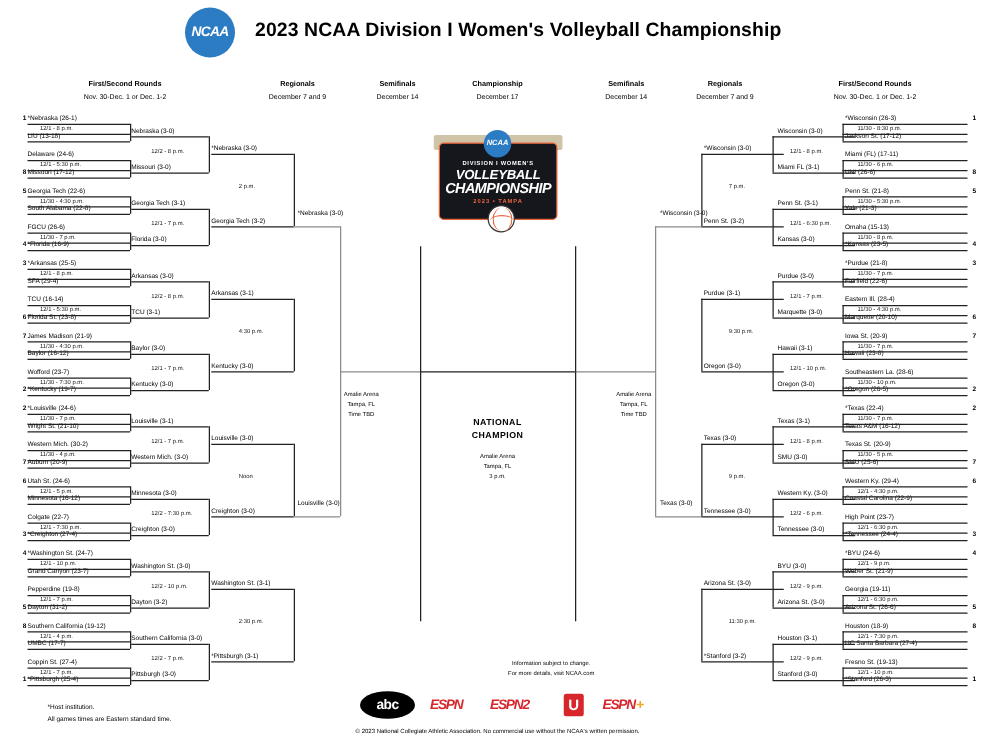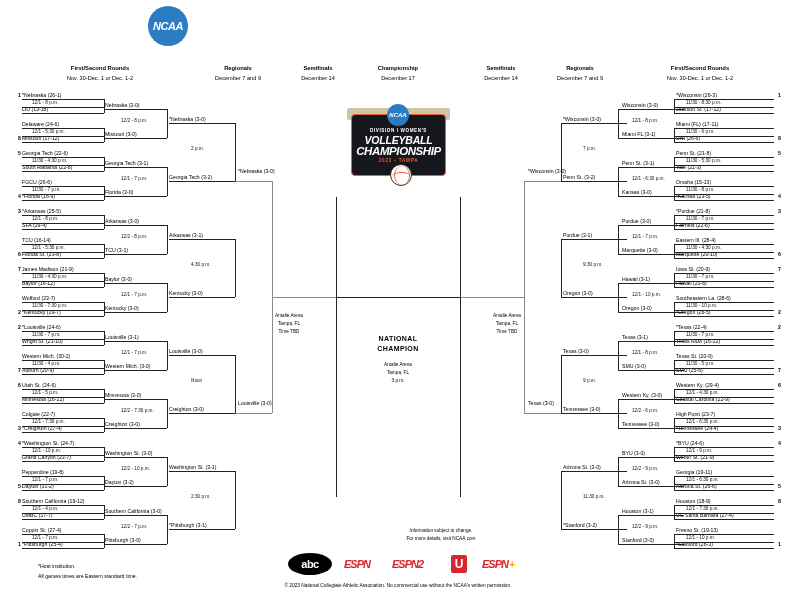--- a/index.html
+++ b/index.html
@@ -96,20 +96,21 @@
 </style>
 </head>
 <body>
 
 <div id="header">
   <div id="ncaa-logo">
     <div class="disc">
         <span>NCAA</span>
       </div>
   </div>
+  <div id="title">2023 NCAA Division I Women's Volleyball Championship</div>
 </div>
 
 <div class="rh" style="left:20px;top:64px;width:160px;">
   <div class="n">First/Second Rounds</div>
   <div>Nov. 30-Dec. 1 or Dec. 1-2</div>
 </div>
 <div class="rh" style="left:178px;top:64px;width:120px;">
   <div class="n">Regionals</div>
   <div>December 7 and 9</div>
 </div>

